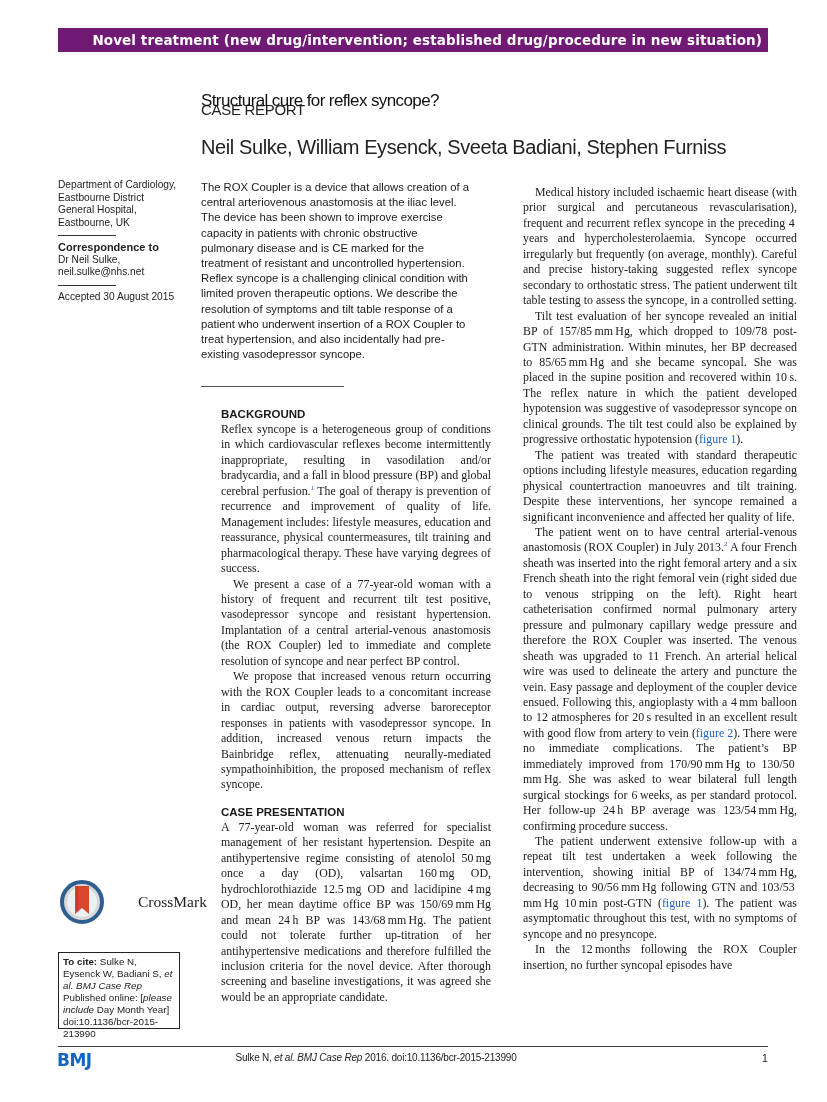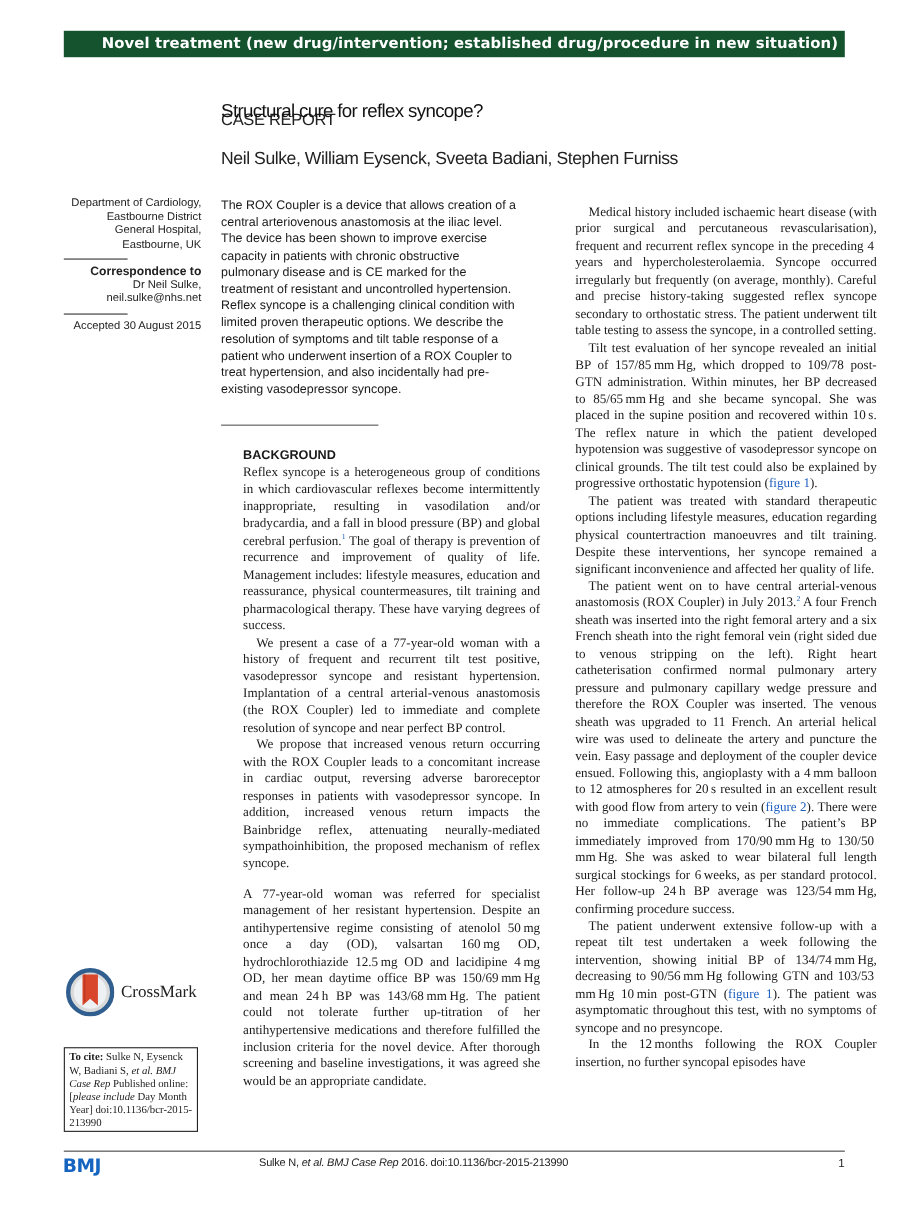--- a/index.html
+++ b/index.html
@@ -1,55 +1,55 @@
 <!DOCTYPE html>
 <html><head>
 <meta charset="utf-8">
 <style>
   html, body { margin: 0; padding: 0; background: #ffffff; }
   body { width: 827px; height: 1102px; position: relative; overflow: hidden; color: #1a1a1a; }
   .banner {
     position: absolute; left: 58px; top: 28px; width: 710px; height: 24px;
-    background: #14532d; color: #fff;
+    background: #701a75; color: #fff;
     font-family: "DejaVu Sans", sans-serif; font-size: 13.5px; font-weight: bold;
     line-height: 24px; text-align: right; padding-right: 6px; box-sizing: border-box;
     letter-spacing: 0.1px;
   }
   .article-type {
     position: absolute; left: 201px; top: 61px;
     font-family: "Liberation Sans", sans-serif; font-size: 15px; color: #222;
     letter-spacing: -0.3px;
     margin-top: 40px;
   }
   .title {
     position: absolute; left: 201px; top: 91px;
     font-family: "Liberation Sans", sans-serif; font-size: 17px; color: #111;
     letter-spacing: -0.6px;
   }
   .authors {
     position: absolute; left: 201px; top: 136px;
-    font-family: "Liberation Sans", sans-serif; font-size: 16px; color: #222;
+    font-family: "Liberation Sans", sans-serif; font-size: 20px; color: #222;
     letter-spacing: -0.4px;
   }
   .sidebar {
     position: absolute; left: 58px; top: 179px; width: 125px;
-    font-family: "Liberation Sans", sans-serif; font-size: 10.2px; line-height: 12.5px; color: #222; text-align: right;
+    font-family: "Liberation Sans", sans-serif; font-size: 10.2px; line-height: 12.5px; color: #222;
   }
   .sidebar .rule { width: 58px; border-top: 1px solid #333; margin: 6px 0 5px 0; }
   .sidebar .bold { font-weight: bold; font-size: 11px; }
   .crossmark {
-    position: absolute; left: 60px; top: 880px; display: flex; align-items: center;
+    position: absolute; left: 60px; top: 880px; display: flex; align-items: center; gap: 28px;
   }
   .crossmark-text {
     font-family: "Liberation Serif", serif; font-size: 15.5px; color: #222; margin-left: 6px;
   }
   .cite-box {
     position: absolute; left: 58px; top: 952px; width: 122px; height: 77px;
     border: 1px solid #222; box-sizing: border-box; padding: 3px 4px;
-    font-family: Liberation Serif, serif; font-size: 9.8px; line-height: 12px; color: #222;
+    font-family: Liberation Sans, sans-serif; font-size: 9.8px; line-height: 12px; color: #222;
   }
   .cite-box b { font-weight: bold; }
   .col {
     position: absolute; width: 267px;
     font-family: "Liberation Serif", serif; font-size: 11.9px; line-height: 15.45px;
     color: #1a1a1a; text-align: justify; hyphens: manual;
   }
   .col p { margin: 0; text-indent: 12px; }
   .col p.noindent { text-indent: 0; }
   .summary {
@@ -122,20 +122,21 @@
   <div>The ROX Coupler is a device that allows creation of a central arteriovenous anastomosis at the iliac level. The device has been shown to improve exercise capacity in patients with chronic obstructive pulmonary disease and is CE marked for the treatment of resistant and uncontrolled hypertension. Reflex syncope is a challenging clinical condition with limited proven therapeutic options. We describe the resolution of symptoms and tilt table response of a patient who underwent insertion of a ROX Coupler to treat hypertension, and also incidentally had pre-existing vasodepressor syncope.</div>
 </div>
 <div class="summary-rule"></div>
 
 <div class="col" style="left:201px; top:407px; width:270px;margin-left:20px;">
   <div class="head">BACKGROUND</div>
   <p class="noindent"><span>Reflex syncope is a heterogeneous group of condi­tions in which cardiovascular reflexes become inter­mittently inappropriate, resulting in vasodilation and/or bradycardia, and a fall in blood pressure (BP) and global cerebral perfusion.</span><sup>1</sup><span> The goal of therapy is prevention of recurrence and improve­ment of quality of life. Management includes: life­style measures, education and reassurance, physical countermeasures, tilt training and pharmacological therapy. These have varying degrees of success.</span></p>
   <p>We present a case of a 77-year-old woman with a history of frequent and recurrent tilt test positive, vasodepressor syncope and resistant hypertension. Implantation of a central arterial-venous anasto­mosis (the ROX Coupler) led to immediate and complete resolution of syncope and near perfect BP control.</p>
   <p>We propose that increased venous return occur­ring with the ROX Coupler leads to a concomitant increase in cardiac output, reversing adverse baro­receptor responses in patients with vasodepressor syncope. In addition, increased venous return impacts the Bainbridge reflex, attenuating neurally-mediated sympathoinhibition, the proposed mech­anism of reflex syncope.</p>
   <div style="height:12px"></div>
+  <div class="head">CASE PRESENTATION</div>
   <p class="noindent">A 77-year-old woman was referred for specialist management of her resistant hypertension. Despite an antihypertensive regime consisting of atenolol 50 mg once a day (OD), valsartan 160 mg OD, hydrochlorothiazide 12.5 mg OD and lacidipine 4 mg OD, her mean daytime office BP was 150/69 mm Hg and mean 24 h BP was 143/68 mm Hg. The patient could not tolerate further up-titration of her antihypertensive medications and therefore fulfilled the inclusion criteria for the novel device. After thorough screening and baseline investiga­tions, it was agreed she would be an appropriate candidate.</p>
 </div>
 
 <div class="col" style="left:495px; top:185px; width:274px;margin-left:28px;">
   <p>Medical history included ischaemic heart disease (with prior surgical and percutaneous revascularisa­tion), frequent and recurrent reflex syncope in the preceding 4 years and hypercholesterolaemia. Syncope occurred irregularly but frequently (on average, monthly). Careful and precise history-taking suggested reflex syncope secondary to ortho­static stress. The patient underwent tilt table testing to assess the syncope, in a controlled setting.</p>
   <p><span>Tilt test evaluation of her syncope revealed an initial BP of 157/85 mm Hg, which dropped to 109/78 post-GTN administration. Within minutes, her BP decreased to 85/65 mm Hg and she became syncopal. She was placed in the supine position and recovered within 10 s. The reflex nature in which the patient developed hypotension was suggestive of vasodepressor syncope on clinical grounds. The tilt test could also be explained by progressive orthostatic hypotension (</span><span class="link">figure 1</span><span>).</span></p>
   <p>The patient was treated with standard thera­peutic options including lifestyle measures, educa­tion regarding physical countertraction manoeuvres and tilt training. Despite these interventions, her syncope remained a significant inconvenience and affected her quality of life.</p>
   <p><span>The patient went on to have central arterial-venous anastomosis (ROX Coupler) in July 2013.</span><sup>2</sup><span> A four French sheath was inserted into the right femoral artery and a six French sheath into the right femoral vein (right sided due to venous strip­ping on the left). Right heart catheterisation con­firmed normal pulmonary artery pressure and pulmonary capillary wedge pressure and therefore the ROX Coupler was inserted. The venous sheath was upgraded to 11 French. An arterial helical wire was used to delineate the artery and puncture the vein. Easy passage and deployment of the coupler device ensued. Following this, angioplasty with a 4 mm balloon to 12 atmospheres for 20 s resulted in an excellent result with good flow from artery to vein (</span><span class="link">figure 2</span><span>). There were no immediate complica­tions. The patient’s BP immediately improved from 170/90 mm Hg to 130/50 mm Hg. She was asked to wear bilateral full length surgical stockings for 6 weeks, as per standard protocol. Her follow-up 24 h BP average was 123/54 mm Hg, confirming procedure success.</span></p>
   <p><span>The patient underwent extensive follow-up with a repeat tilt test undertaken a week following the intervention, showing initial BP of 134/74 mm Hg, decreasing to 90/56 mm Hg following GTN and 103/53 mm Hg 10 min post-GTN (</span><span class="link">figure 1</span><span>). The patient was asymptomatic throughout this test, with no symptoms of syncope and no presyncope.</span></p>
   <p>In the 12 months following the ROX Coupler insertion, no further syncopal episodes have</p>

